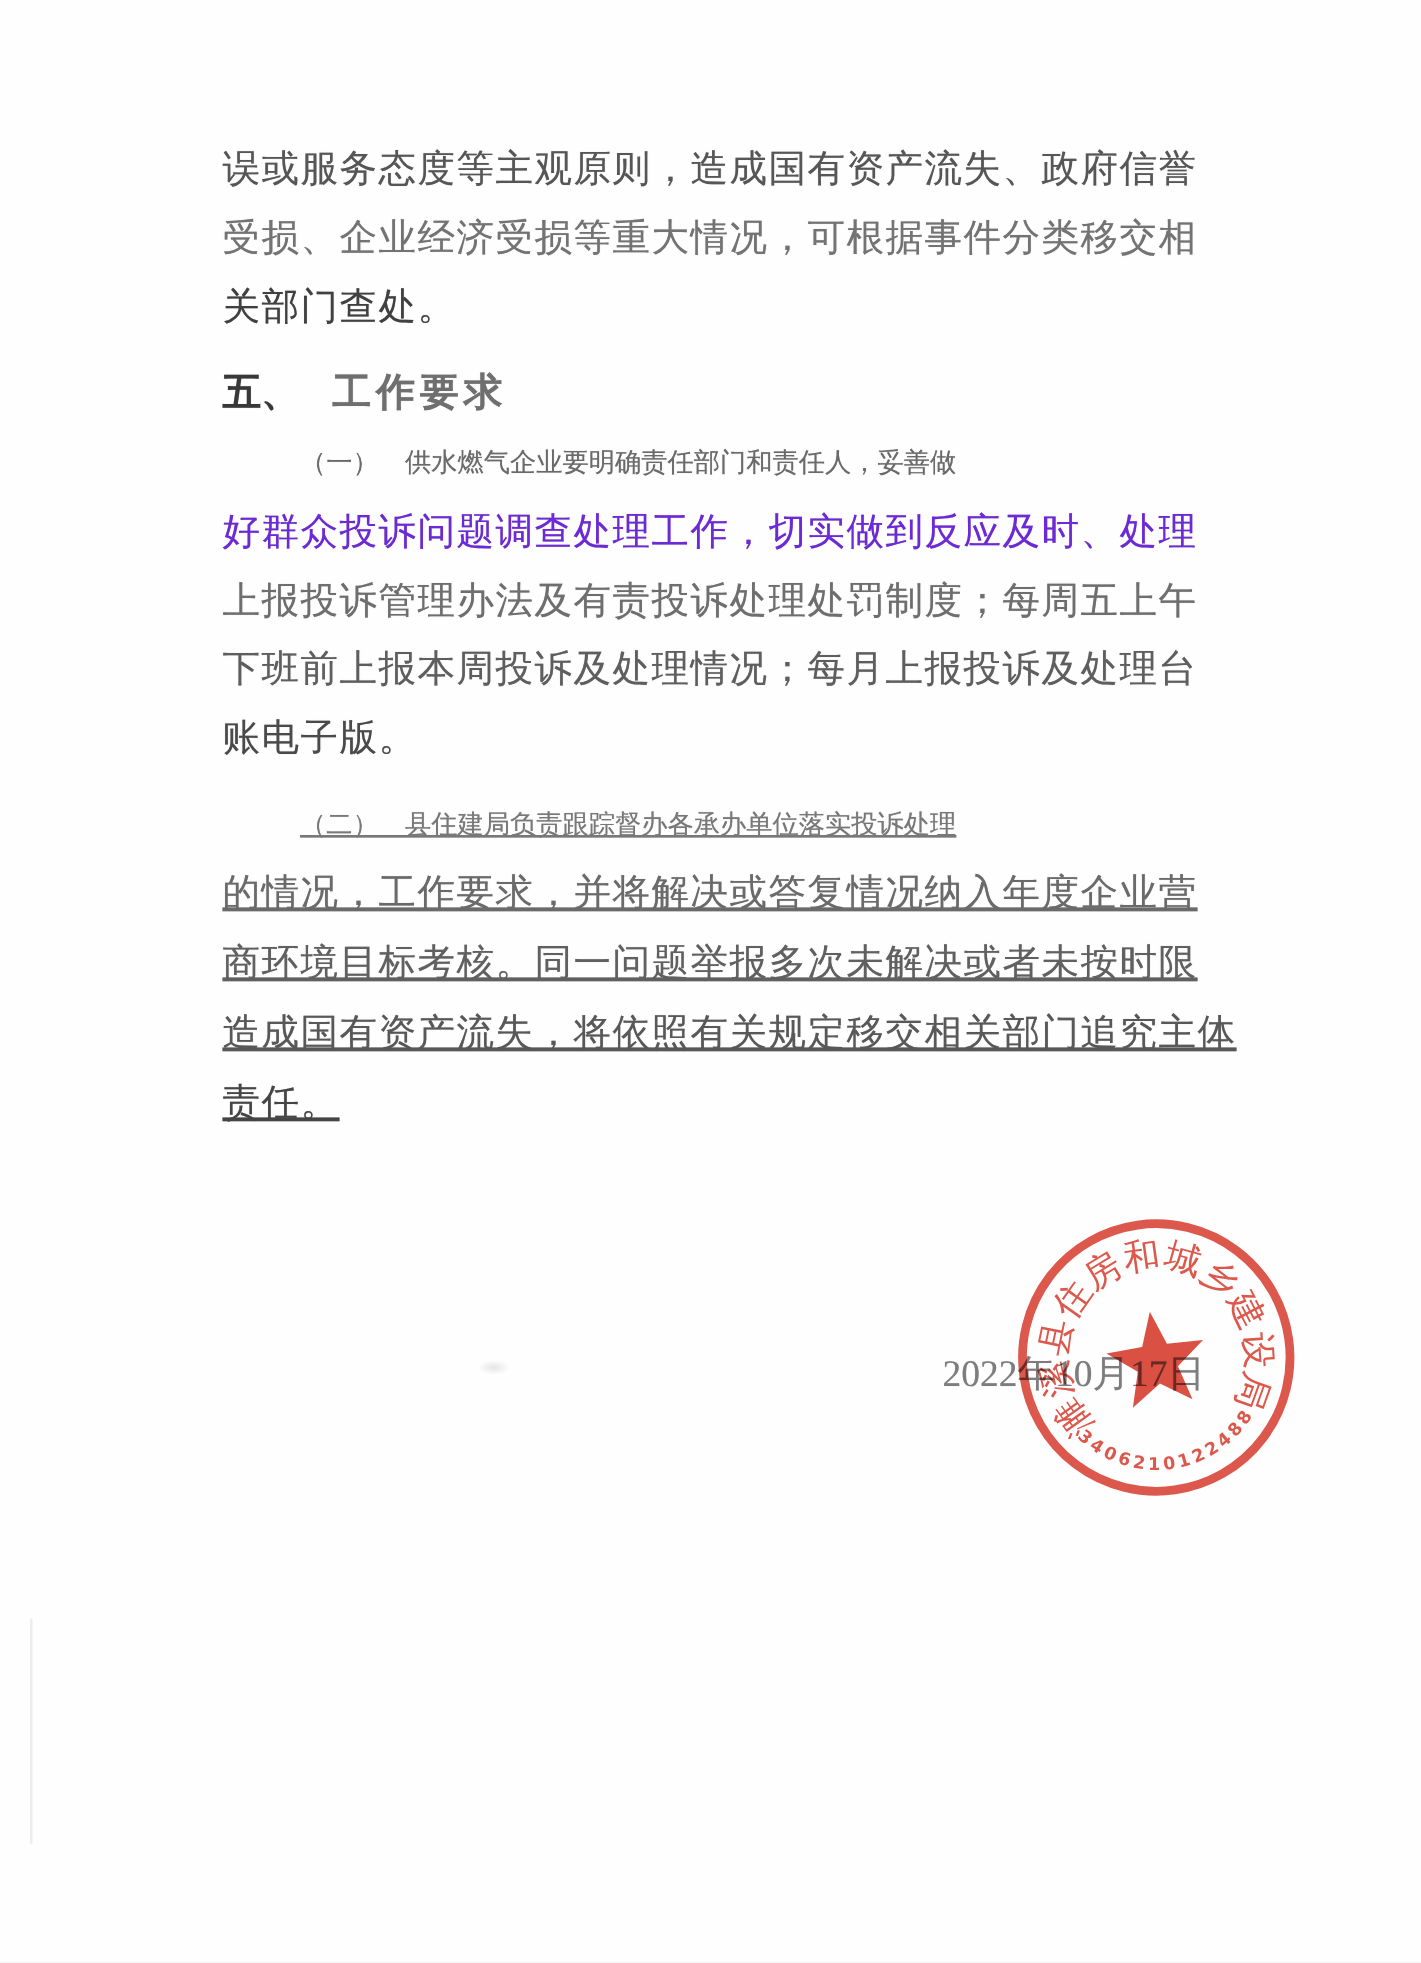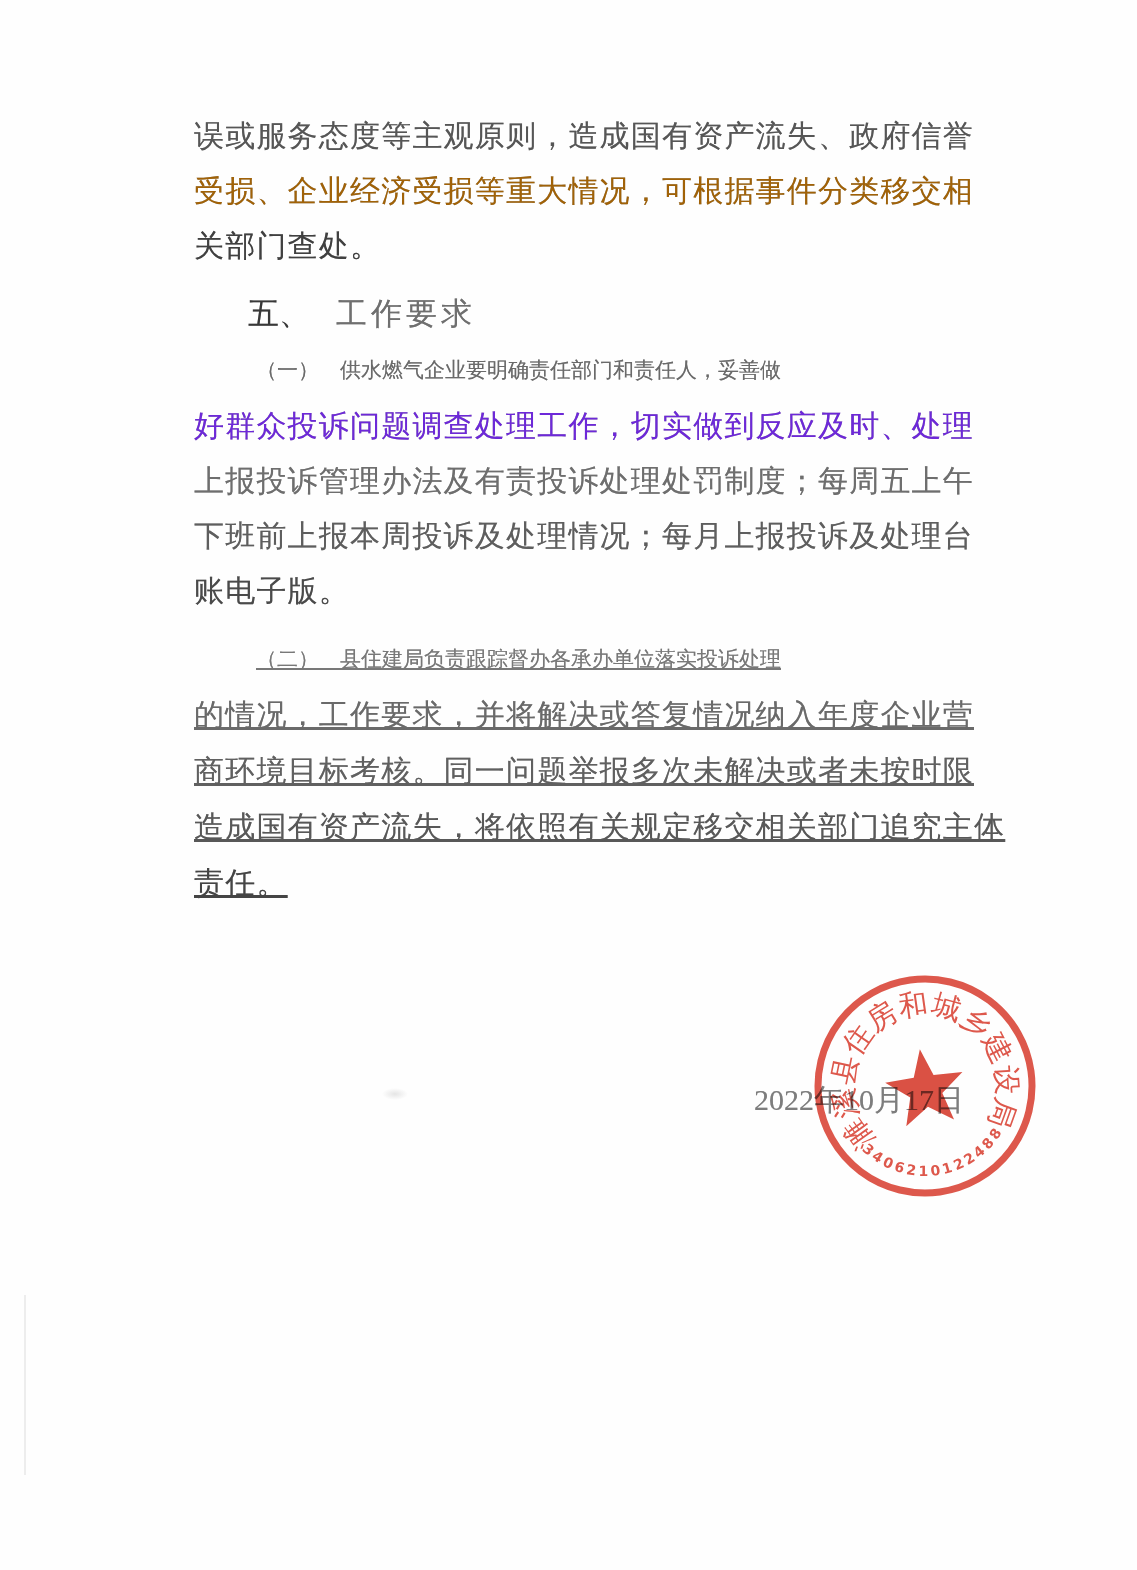--- a/index.html
+++ b/index.html
@@ -16,43 +16,43 @@
     background:radial-gradient(ellipse at center,rgba(110,110,110,.35),rgba(110,110,110,0) 70%);
     opacity:.5;
   }
   .edge-artifact{
     position:absolute;left:24px;top:1295px;width:2px;height:180px;
     background:rgba(160,160,160,.18);
   }
 
   
   .doc{
-    position:absolute;left:194px;top:108px;width:790px;
+    position:absolute;left:178px;top:108px;width:790px;
     color:#555;
   }
   .line{
     line-height:55px;height:55px;
     font-size:30px;letter-spacing:1.2px;
     white-space:nowrap;
     text-shadow:0 0 .6px rgba(90,90,90,.55);
   }
   .para3 .line{line-height:56px;height:56px;text-decoration:underline;}
   .first{letter-spacing:0;font-size:21px;text-indent:62px;}
   .heading{
-    margin-top:13px;margin-left:54px;
+    margin-top:13px;
     line-height:55px;height:55px;
-    font-size:31px;font-weight:normal;white-space:nowrap;
+    font-size:31px;font-weight:bold;white-space:nowrap;
     text-shadow:0 0 .6px rgba(70,70,70,.5);
   }
   .heading .h-num{color:#383838;}
   .heading .h-title{color:#6f6f6f;margin-left:26px;letter-spacing:4px;}
   .para2{margin-top:2px;}
   .para3{margin-top:13px;}
   
-  .i1{color:#565656}.i2{color:#a16207}.i3{color:#404040}
+  .i1{color:#565656}.i2{color:#737373}.i3{color:#404040}
   .j1{color:#6a6a6a}.j2{color:#6d28d9}.j3{color:#4e4e4e}
   .j4{color:#6e6e6e}.j5{color:#5e5e5e}.j6{color:#4a4a4a}
   .k1{color:#787878}.k2{color:#6a6a6a}.k3{color:#606060}
   .k4{color:#585858}.k5{color:#454545}
 
   
   .date-line{
     position:absolute;left:754px;top:1085px;
     font-size:30px;line-height:1;letter-spacing:0;
     color:#7d7d7d;white-space:nowrap;

